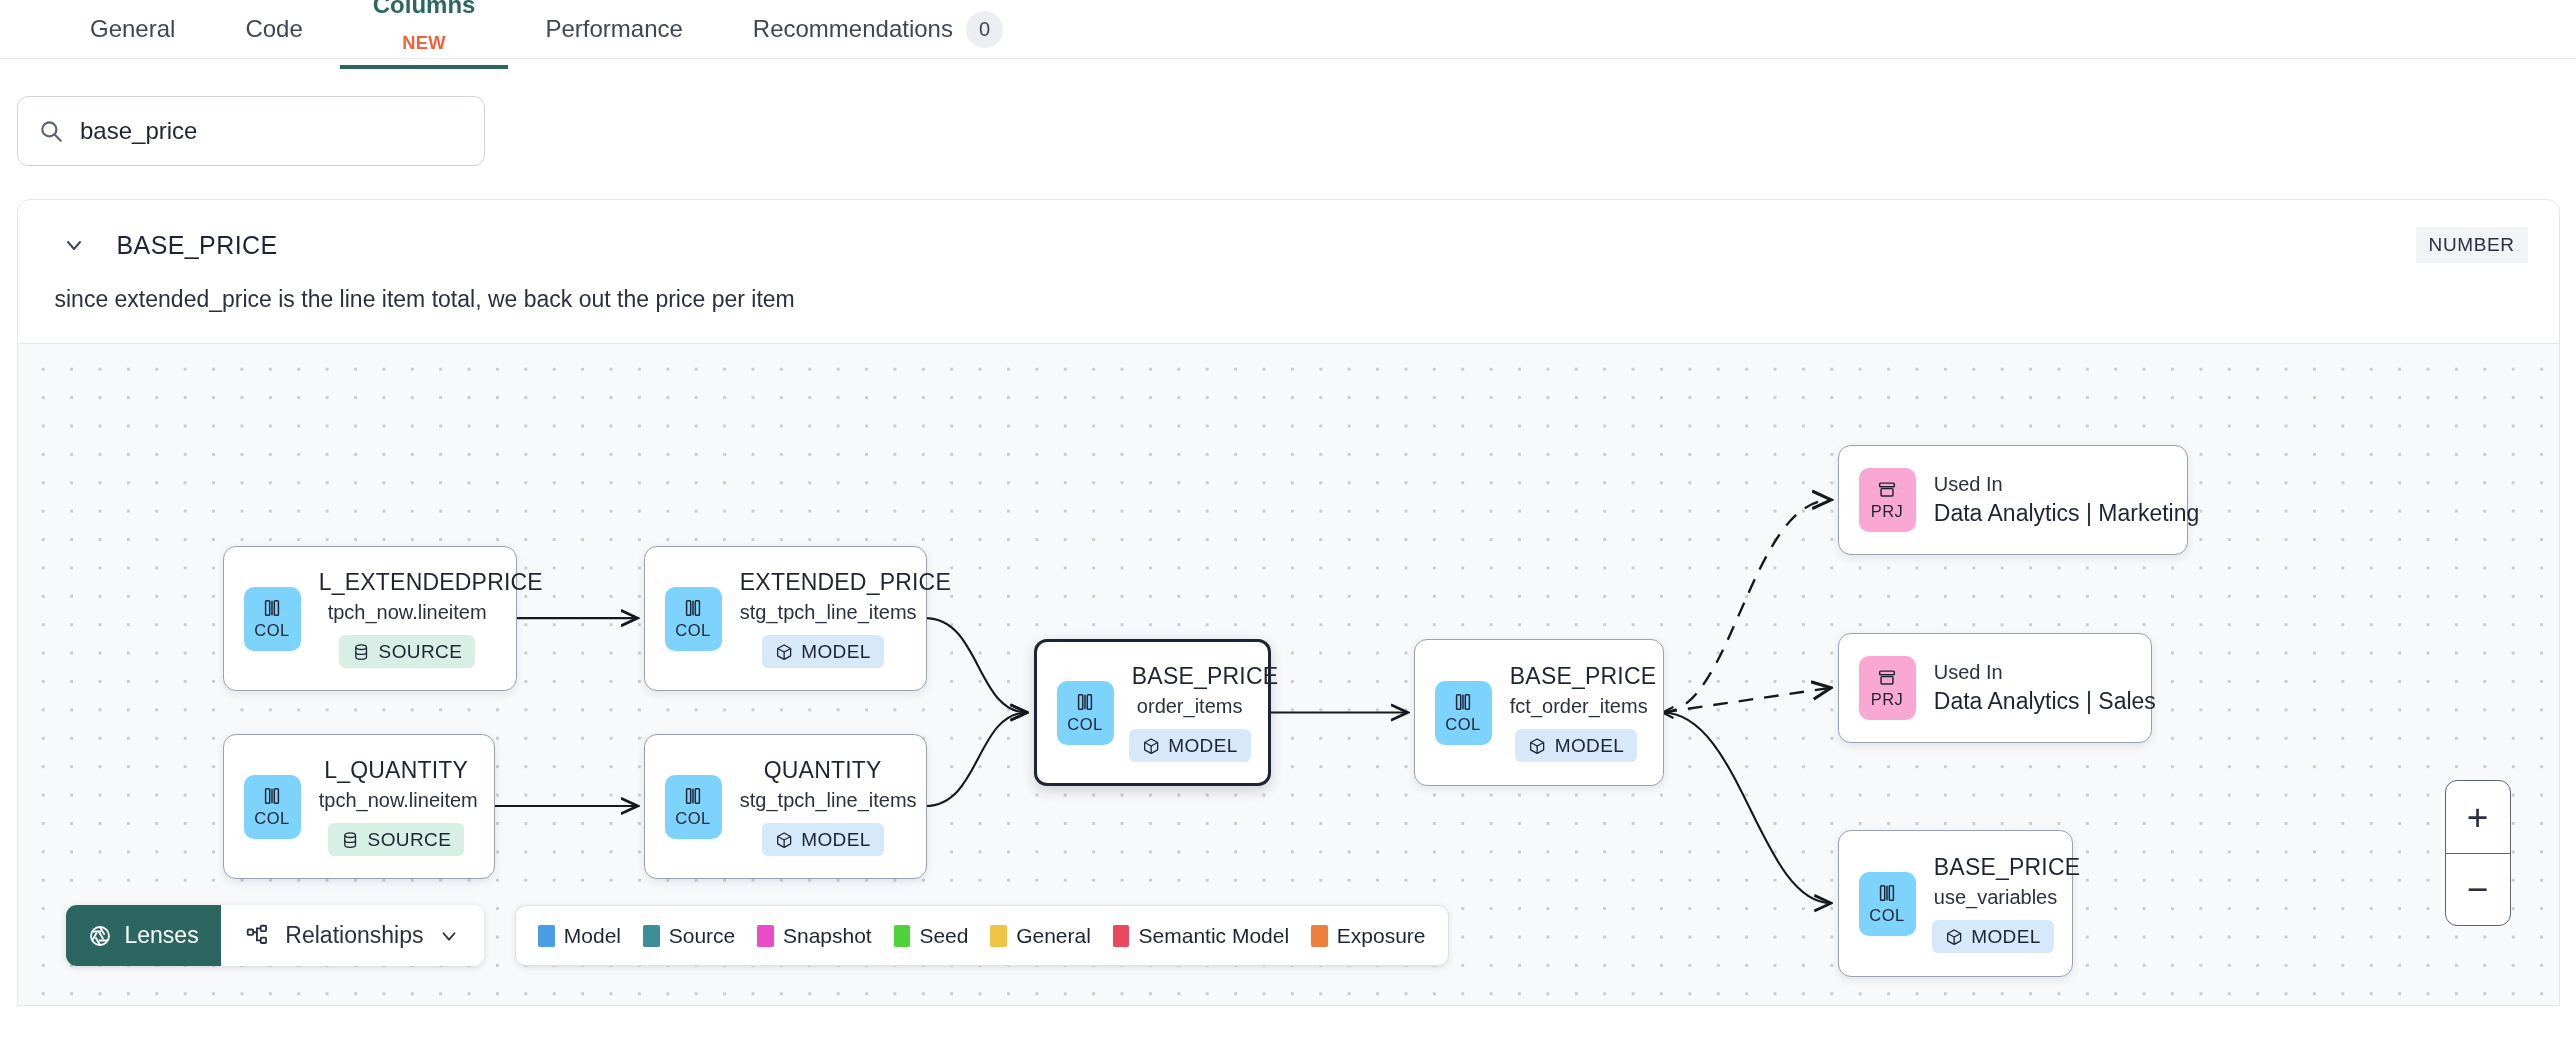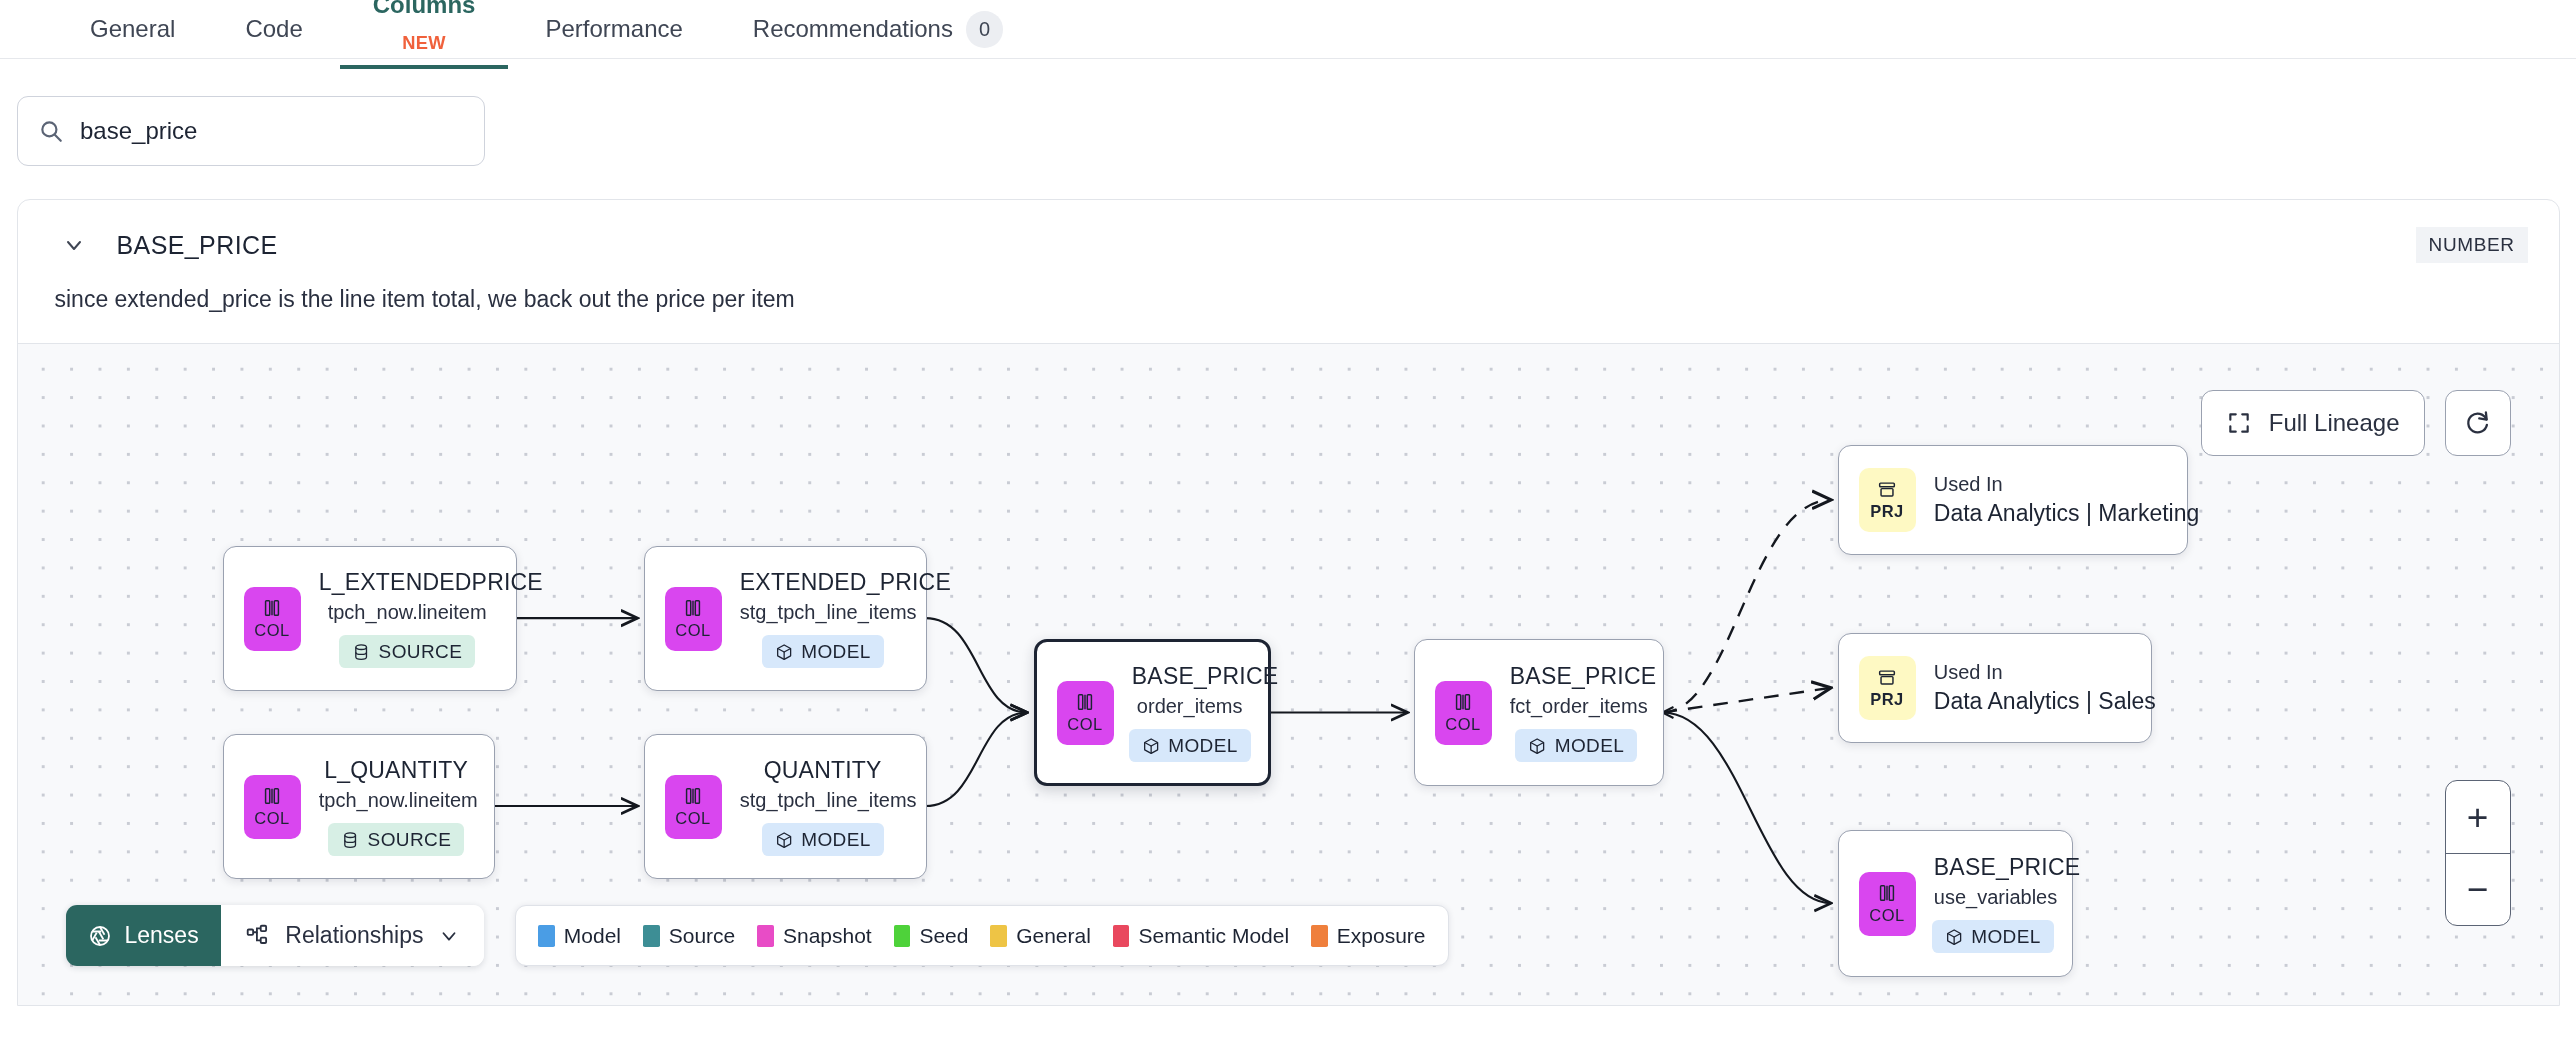--- a/index.html
+++ b/index.html
@@ -140,30 +140,30 @@
     padding: 0 20px;
     gap: 18.3px;
   }
   .node.focus {
     border: 3.7px solid #1d2433;
     box-shadow: 0 4.6px 13px rgba(25,32,48,.18);
   }
   .nbadge {
     flex: 0 0 auto;
     width: 57px; height: 64px;
-    background: #d946ef;
+    background: #7dd3fc;
     border-radius: 10px;
     display: flex;
     flex-direction: column;
     align-items: center;
     justify-content: center;
     gap: 1.8px;
     color: #1d2433;
   }
-  .nbadge.prj { background: #fef9c3; font-weight: bold; }
+  .nbadge.prj { background: #f9a8d4; }
   .nbadge-txt { font-size: 16.5px; letter-spacing: 0.5px; }
   .nbody { display: flex; flex-direction: column; gap: 5.5px; min-width: 0; }
   .nname {
     font-size: 23px;
     color: #1d2433;
     text-align: center;
     letter-spacing: 0.2px;
     white-space: nowrap;
   }
   .nsub {
@@ -534,37 +534,20 @@
             <rect x="5.5" y="10.5" width="13" height="8" rx="1"></rect>
         </svg>
         <span class="nbadge-txt">PRJ</span>
       </div>
       <div class="nbody">
         <div class="prj-label">Used In</div>
         <div class="prj-value">Data Analytics | Sales</div>
       </div>
     </div>
 
-    <div class="topctl">
-      <div class="btn-full">
-        <svg width="26" height="26" viewBox="0 0 24 24" fill="none" stroke="#2a3040" stroke-width="2" stroke-linecap="round" stroke-linejoin="round">
-          <polyline points="4,9 4,4 9,4"></polyline>
-            <polyline points="15,4 20,4 20,9"></polyline>
-            <polyline points="20,15 20,20 15,20"></polyline>
-            <polyline points="9,20 4,20 4,15"></polyline>
-        </svg>
-        <span>Full Lineage</span>
-      </div>
-      <div class="btn-refresh">
-        <svg width="27.5" height="27.5" viewBox="0 0 24 24" fill="none" stroke="#2a3040" stroke-width="2" stroke-linecap="round" stroke-linejoin="round">
-          <path d="M19.5,9 A8.2,8.2 0 1 0 20,13.8"></path>
-            <polyline points="13.3,8.2 19.8,9.2 19.1,3"></polyline>
-        </svg>
-      </div>
-    </div>
 
     <div class="zoomctl">
       <div class="zoombtn plus">+</div>
       <div class="zoombtn minus">−</div>
     </div>
 
     <div class="bottombar">
       <div class="segbtns">
         <div class="seg-lenses">
           <svg width="24" height="24" viewBox="0 0 24 24" fill="none" stroke="#ffffff" stroke-width="1.8">

